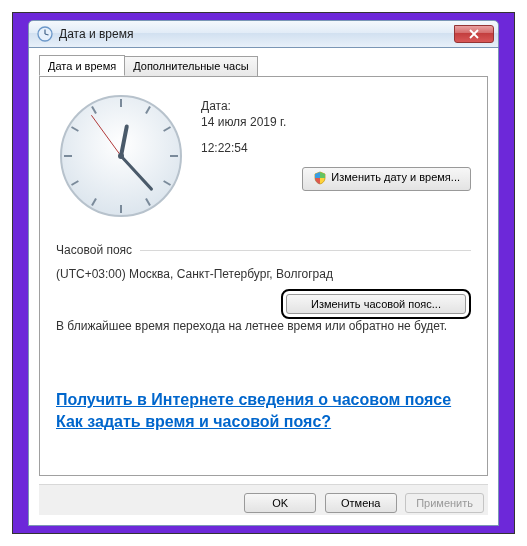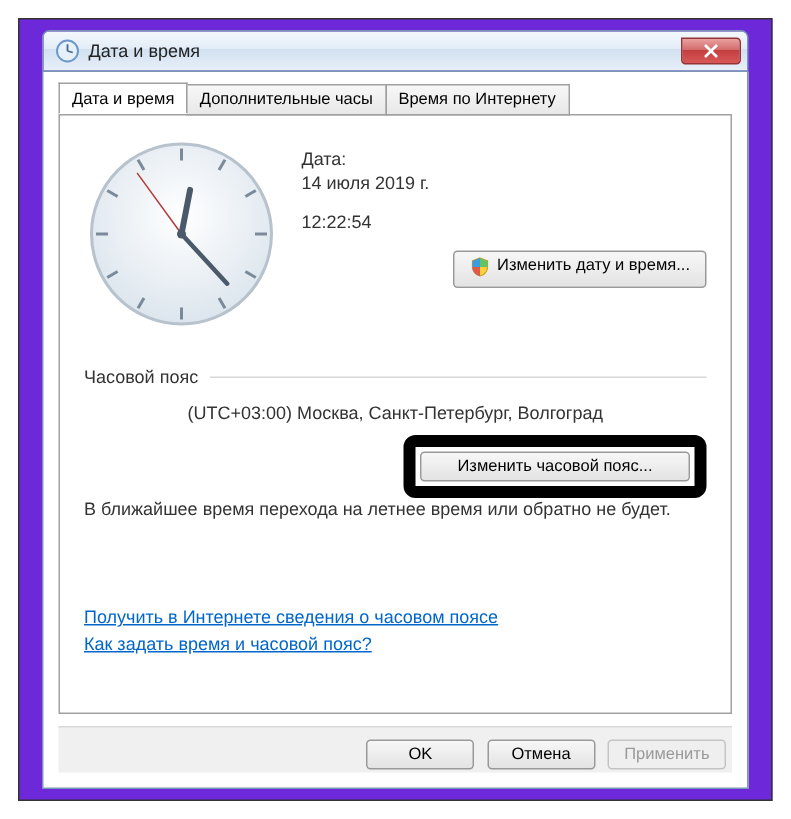--- a/index.html
+++ b/index.html
@@ -24,28 +24,28 @@
 .clock-wrap { width: 130px; }
 .info-col { flex: 1; font-size: 12px; color: #333; }
 .info-col .label { margin-top: 8px; }
 .info-col .value { margin-top: 2px; margin-bottom: 12px; }
 
 .btn { font-size: 11px; padding: 3px 10px; background: linear-gradient(to bottom,#f7f7f7,#e3e3e3); border: 1px solid #999; border-radius: 3px; cursor: pointer; display: inline-flex; gap: 4px; }
 .btn-row-right { text-align: right; margin-top: 6px; }
 
 .section-head { font-size: 12px; color: #333; margin-top: 18px; display: flex; align-items: center; gap: 8px; }
 .section-head .line { flex: 1; border-top: 1px solid #d8d8d8; }
-.tz-value { font-size: 12px; color: #333; margin-top: 10px; text-align: center; }
+.tz-value { font-size: 12px; color: #333; margin-top: 10px; }
 
-.highlight-frame { border: 8px solid #000000; border-radius: 8px; padding: 3px; display: inline-block; float: right; margin-top: 8px; }
+.highlight-frame { border: 2px solid #000000; border-radius: 8px; padding: 3px; display: inline-block; float: right; margin-top: 8px; }
 .highlight-frame .btn { min-width: 180px; text-align: center; justify-content: center; }
 
 .dst-text { clear: both; font-size: 12px; color: #333; margin-top: 22px; }
 
-.links { margin-top: 58px; font-size: 12px; }
+.links { margin-top: 58px; font-size: 16px; font-weight: bold; }
 .links a { color: #0066cc; text-decoration: underline; display: block; margin-top: 4px; cursor: pointer; }
 
 .dialog-footer { margin-top: 8px; padding: 8px 4px 2px 4px; border-top: 1px solid #d8d8d8; text-align: right; background:#f0f0f0; }
 .dialog-footer .btn { min-width: 72px; justify-content: center; margin-left: 4px; }
 .dialog-footer .btn.disabled { color: #999; background:#efefef; border-color:#c4c4c4; cursor: default; }
 
 .clock-face { fill: url(#cg); stroke:#b7c2cc; stroke-width:2; }
 </style>
 </head>
 <body>
@@ -67,21 +67,20 @@
             <line x1="9" y1="1" x2="1" y2="9" stroke="#fff" stroke-width="1.8"></line>
           </svg>
     </div>
   </div>
 
   <div class="dialog-body">
 
     <div class="tabs">
       <div class="tab active">Дата и время</div>
       <div class="tab">Дополнительные часы</div>
-      <div class="tab">Время по Интернету</div>
     </div>
 
     <div class="tab-content">
 
       <div class="row1">
         <div class="clock-wrap">
           <svg viewBox="0 0 130 130" width="130" height="130">
             <defs>
               <radialGradient id="cg" cx="50%" cy="40%" r="65%">
                 <stop offset="0%" stop-color="#ffffff"></stop>

